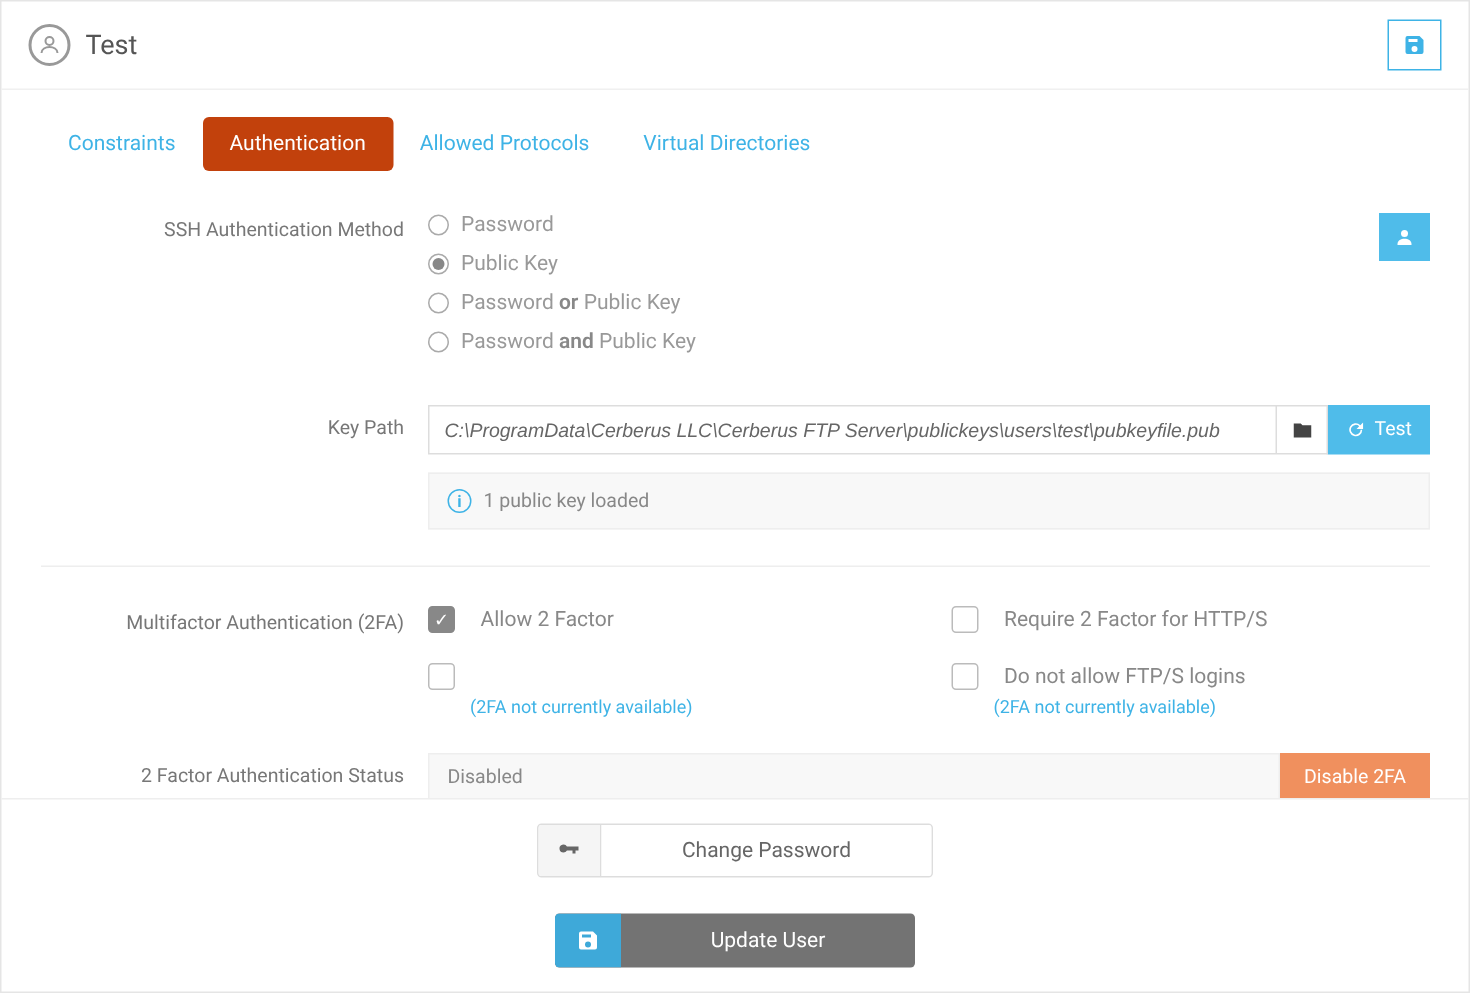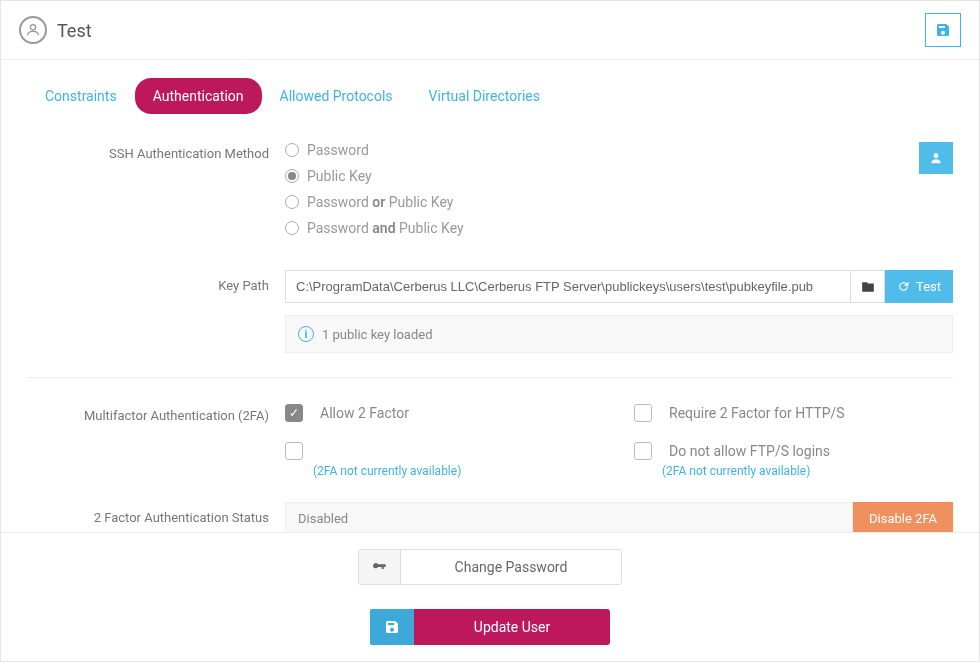--- a/index.html
+++ b/index.html
@@ -74,23 +74,23 @@
       gap: 0;
       margin-bottom: 28px;
     }
     .tab {
       padding: 10px 18px;
       color: #3eb3e6;
       cursor: pointer;
       font-size: 14px;
     }
     .tab.active {
-      background: #be185d;
-      color: #fff;
-      border-radius: 16px;
+      background: #c2410c;
+      color: #fff;
+      border-radius: 4px;
     }
 
     
     .form-row {
       display: flex;
       margin-bottom: 24px;
       align-items: flex-start;
     }
     .form-label {
       width: 258px;
@@ -156,20 +156,21 @@
       align-items: stretch;
       gap: 0;
     }
     .key-path-input {
       flex: 1;
       border: 1px solid #ddd;
       padding: 8px 10px;
       font-size: 13px;
       color: #666;
       outline: none;
+      font-style: italic;
     }
     .folder-btn {
       width: 34px;
       border: 1px solid #ddd;
       border-left: none;
       background: #fff;
       display: flex;
       align-items: center;
       justify-content: center;
       cursor: pointer;
@@ -307,21 +308,21 @@
       color: #666;
     }
     .change-pwd-btn {
       background: #fff;
       color: #666;
       padding: 9px 54px;
       font-size: 14px;
       cursor: pointer;
     }
     .update-user-btn {
-      background: #be185d;
+      background: #737373;
       color: #fff;
       display: flex;
       align-items: center;
       cursor: pointer;
       border-radius: 3px;
       overflow: hidden;
     }
     .update-icon-box {
       width: 44px;
       height: 100%;

